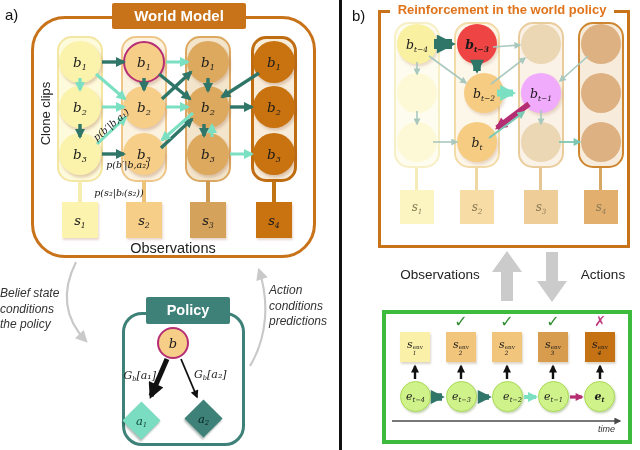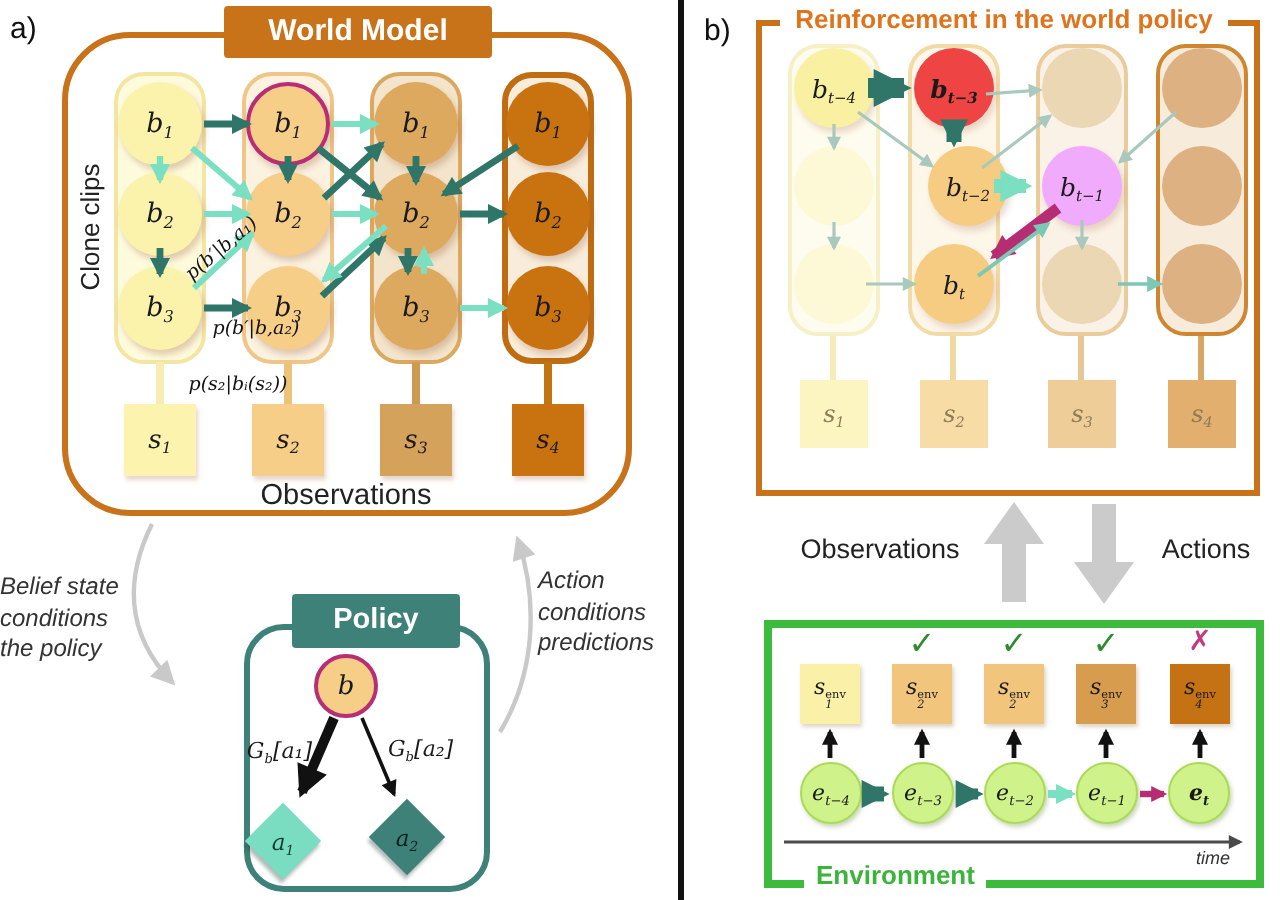--- a/index.html
+++ b/index.html
@@ -205,21 +205,20 @@
       <span class="m" style="color:#8D7C55;"><span>s</span><sub>3</sub></span>
     </div>
   <div class="sqB ctr" style="left:584px; top:190px; background:#E3AF6E;">
       <span class="m" style="color:#8D7C55;"><span>s</span><sub>4</sub></span>
     </div>
 
   <div class="abs" style="left:384px; top:267px; width:112px; text-align:center; font-size:13.5px; color:#222;">Observations</div>
   <div class="abs" style="left:574px; top:267px; width:58px; text-align:center; font-size:13.5px; color:#222;">Actions</div>
 
   <div class="abs" style="left:382px; top:310px; width:250px; height:134px; border:4px solid #3CBB3C;"></div>
-  <div class="abs" style="left:402px; top:430px; height:16px; line-height:16px; padding:0 6px; background:#fff; color:#3CB43C; font-weight:bold; font-size:13px; z-index:40;">Environment</div>
 
   <div class="sqE ctr" style="left:400px; top:332px; background:#FBF0A8;">
       <span class="m"><span>s</span><span class="ss">
           <span class="sp">env</span>
           <span>1</span>
         </span></span>
     </div>
   <div class="sqE ctr" style="left:446px; top:332px; background:#F2C57C;">
       <span class="m"><span>s</span><span class="ss">
           <span class="sp">env</span>
@@ -249,21 +248,21 @@
   <div class="mark check" style="left:496px; top:312px;">✓</div>
   <div class="mark check" style="left:542px; top:312px;">✓</div>
   <div class="mark cross" style="left:589px; top:313px;">✗</div>
 
   <div class="ecirc ctr" style="left:400px; top:381px;">
       <span class="m"><span>e</span><sub>t−4</sub></span>
     </div>
   <div class="ecirc ctr" style="left:446px; top:381px;">
       <span class="m"><span>e</span><sub>t−3</sub></span>
     </div>
-  <div class="ecirc ctr" style="left:492px; top:381px;">
+  <div class="ecirc ctr" style="left:492px; top:381px;justify-content:flex-end;">
       <span class="m"><span>e</span><sub>t−2</sub></span>
     </div>
   <div class="ecirc ctr" style="left:538px; top:381px;">
       <span class="m"><span>e</span><sub>t−1</sub></span>
     </div>
   <div class="ecirc ctr" style="left:584px; top:381px;font-weight:bold;">
       <span class="m"><span>e</span><sub>t</sub></span>
     </div>
 
   <div class="abs" style="left:598px; top:424px; font-size:9px; font-style:italic; color:#333; z-index:35;">time</div>

